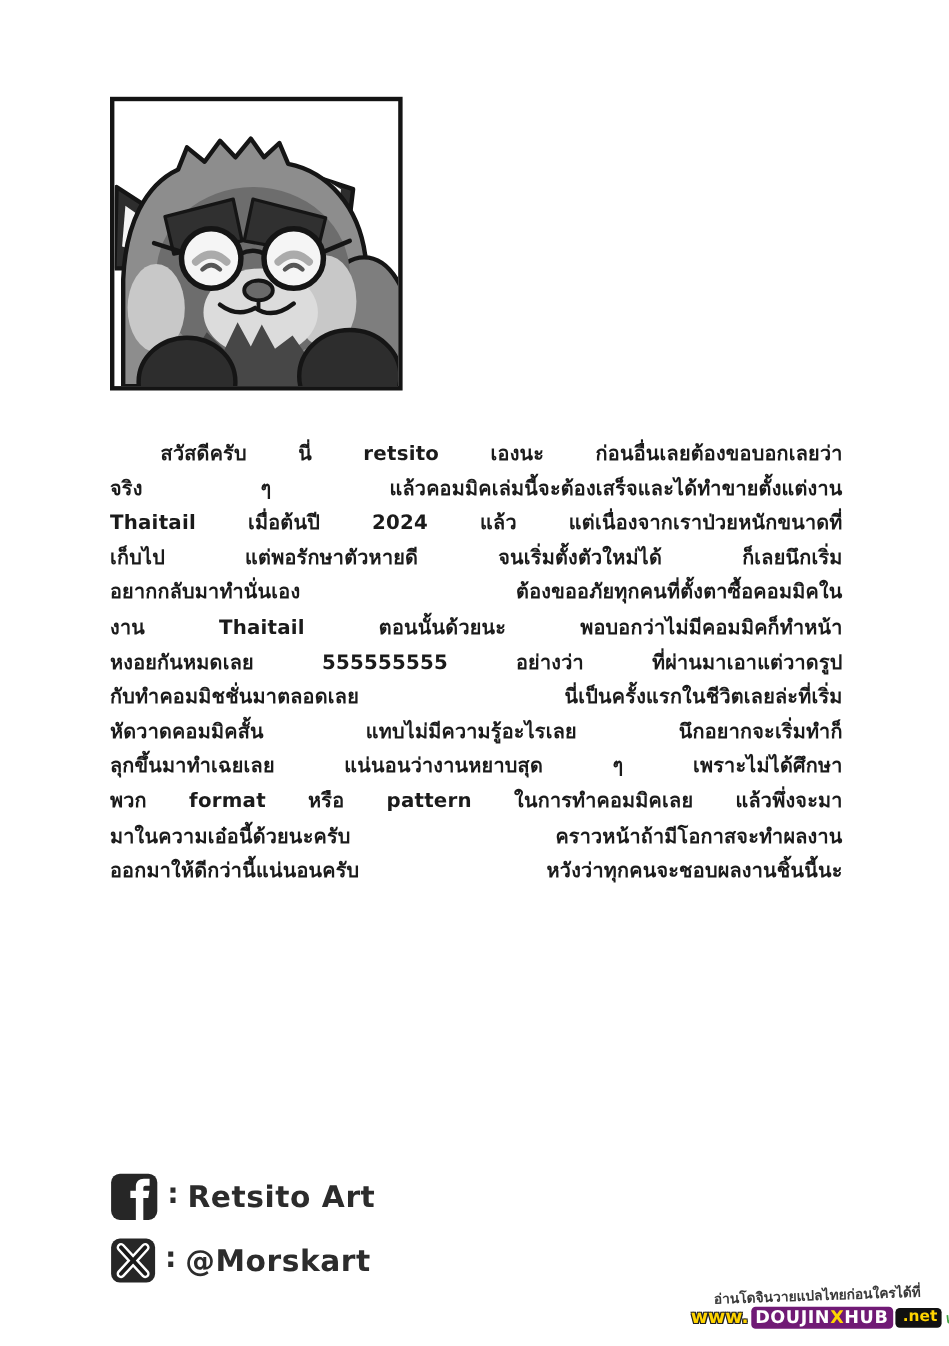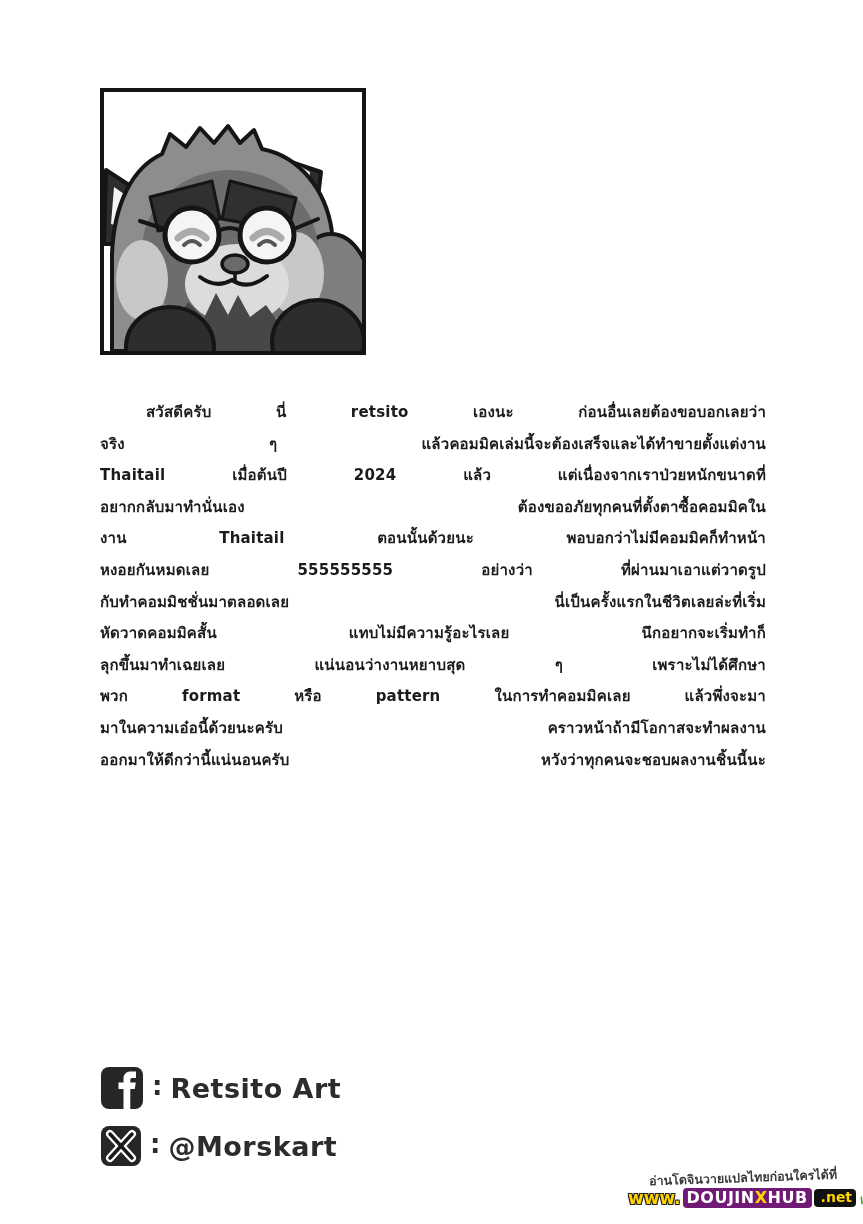--- a/index.html
+++ b/index.html
@@ -20,21 +20,21 @@
     border:4px solid #141414;
     background:#ffffff;
     overflow:hidden;
   }
   .portrait svg{display:block;width:258px;height:259px;}
 
   
   .afterword{
     position:absolute;left:100px;top:397px;width:666px;
     color:#1b1b1b;
-    font-size:15px;
+    font-size:18px;
     line-height:31.6px;
     font-weight:600;
     letter-spacing:.2px;
   }
   .para-line{
     text-align:justify;
     text-align-last:justify;
     white-space:normal;
     height:31.6px;
   }
@@ -143,20 +143,21 @@
       <path d="M131,181 L131,188" stroke="#151515" stroke-width="3.5" stroke-linecap="round"></path>
 
       <path d="M96,185 Q112,197 128,188 Q144,199 163,184" stroke="#151515" stroke-width="4" fill="none" stroke-linecap="round"></path>
     </svg>
   </div>
 
   <div class="afterword">
       <div class="para-line indent">สวัสดีครับ นี่ retsito เองนะ ก่อนอื่นเลยต้องขอบอกเลยว่า</div>
       <div class="para-line">จริง ๆ แล้วคอมมิคเล่มนี้จะต้องเสร็จและได้ทำขายตั้งแต่งาน</div>
       <div class="para-line">Thaitail เมื่อต้นปี 2024 แล้ว แต่เนื่องจากเราป่วยหนักขนาดที่</div>
+      <div class="para-line">เก็บไป แต่พอรักษาตัวหายดี จนเริ่มตั้งตัวใหม่ได้ ก็เลยนึกเริ่ม</div>
       <div class="para-line">อยากกลับมาทำนั่นเอง ต้องขออภัยทุกคนที่ตั้งตาซื้อคอมมิคใน</div>
       <div class="para-line">งาน Thaitail ตอนนั้นด้วยนะ พอบอกว่าไม่มีคอมมิคก็ทำหน้า</div>
       <div class="para-line">หงอยกันหมดเลย 555555555 อย่างว่า ที่ผ่านมาเอาแต่วาดรูป</div>
       <div class="para-line">กับทำคอมมิชชั่นมาตลอดเลย นี่เป็นครั้งแรกในชีวิตเลยล่ะที่เริ่ม</div>
       <div class="para-line">หัดวาดคอมมิคสั้น แทบไม่มีความรู้อะไรเลย นึกอยากจะเริ่มทำก็</div>
       <div class="para-line">ลุกขึ้นมาทำเฉยเลย แน่นอนว่างานหยาบสุด ๆ เพราะไม่ได้ศึกษา</div>
       <div class="para-line">พวก format หรือ pattern ในการทำคอมมิคเลย แล้วพึ่งจะมา</div>
       <div class="para-line">มาในความเอ๋อนี้ด้วยนะครับ คราวหน้าถ้ามีโอกาสจะทำผลงาน</div>
       <div class="para-line">ออกมาให้ดีกว่านี้แน่นอนครับ หวังว่าทุกคนจะชอบผลงานชิ้นนี้นะ</div>
     </div>

